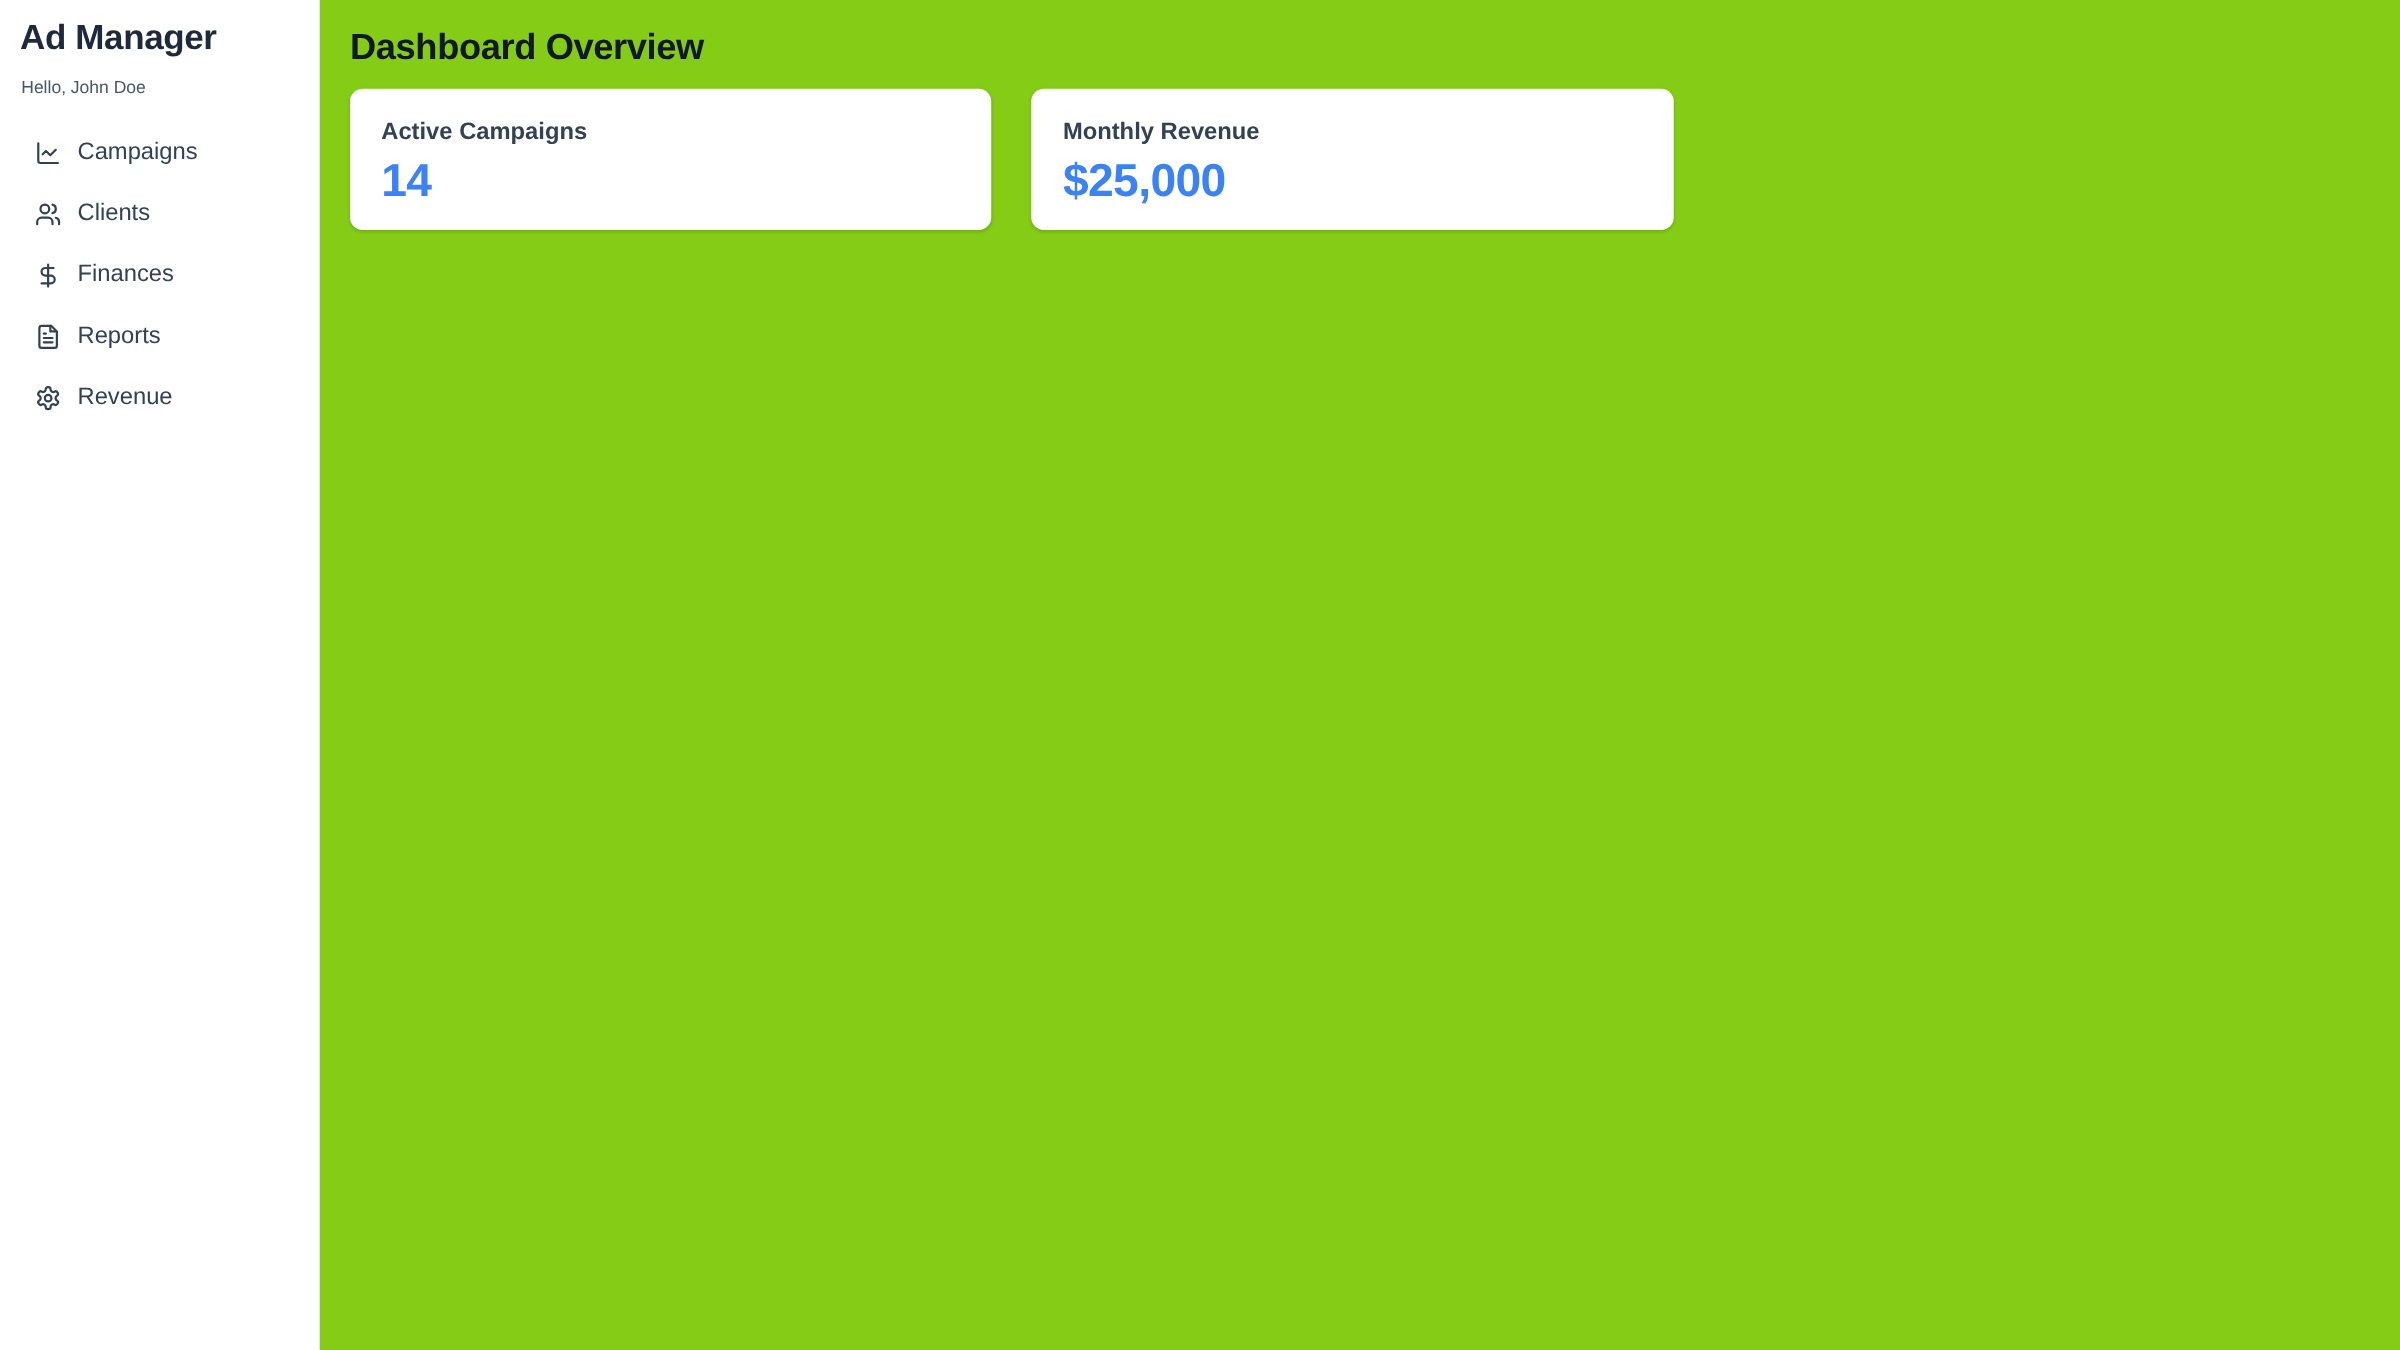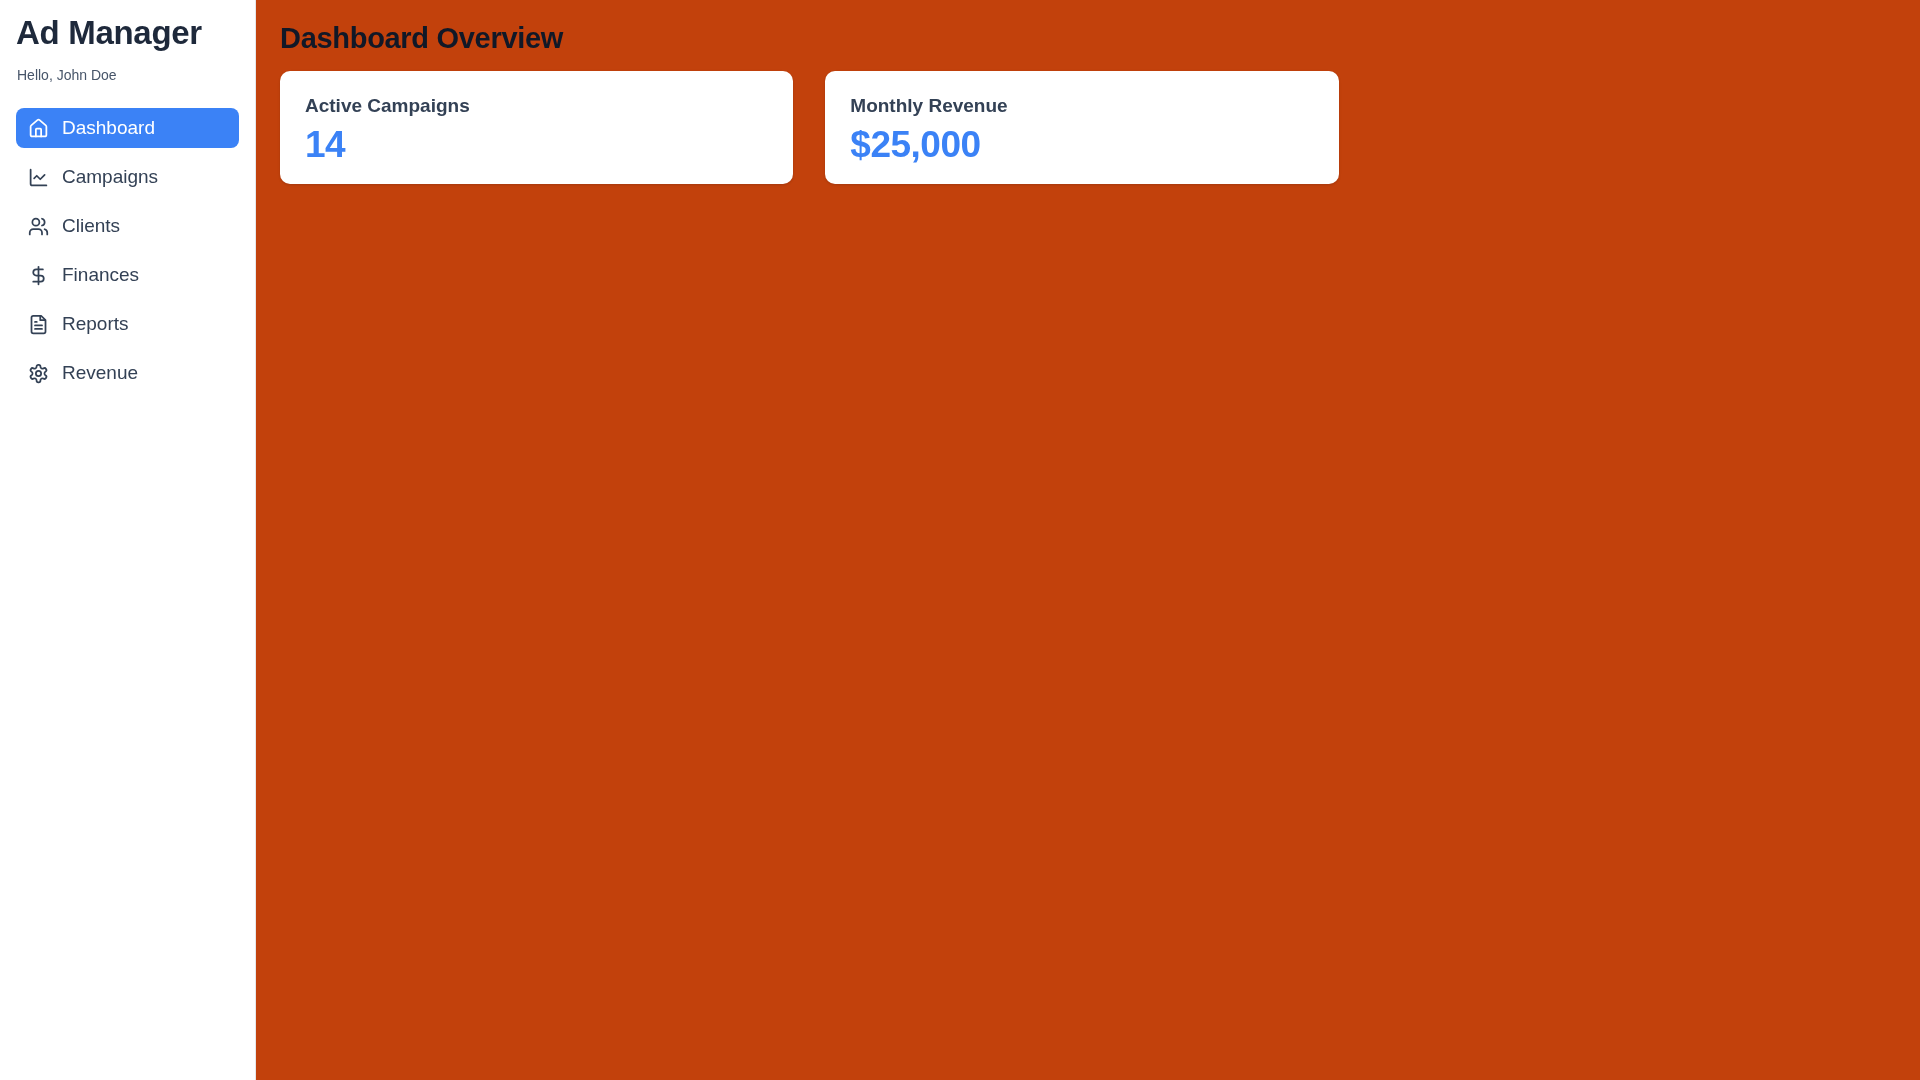--- a/index.html
+++ b/index.html
@@ -17,21 +17,21 @@
   .sidebar {
     width: 256px;
     min-width: 256px;
     height: 100%;
     background: #ffffff;
     border-right: 1px solid #e5e7eb;
     padding: 14px 16px 0 16px;
   }
   .app-title {
     margin: 0;
-    font-size: 33px;
+    font-size: 28px;
     font-weight: 700;
     color: #1e293b;
     letter-spacing: -0.3px;
   }
   .greeting {
     margin: 15px 0 0 1px;
     font-size: 14px;
     color: #475569;
   }
   .nav { margin-top: 25px; display: block; }
@@ -67,21 +67,21 @@
     fill: none;
     stroke-width: 2;
     stroke-linecap: round;
     stroke-linejoin: round;
   }
 
   
   .main {
     flex: 1;
     height: 100%;
-    background: #c2410c;
+    background: #84cc16;
     padding: 24px 36px 0 24px;
     overflow: hidden;
   }
   .page-title {
     margin: 0 0 18px 0;
     font-size: 29px;
     line-height: 1;
     font-weight: 700;
     color: #111827;
     letter-spacing: -0.3px;
@@ -117,29 +117,20 @@
 <body>
 
 <div class="app">
 
   <aside class="sidebar">
     <h1 class="app-title">Ad Manager</h1>
     <p class="greeting">Hello, John Doe</p>
 
     <nav class="nav">
 
-      <a class="nav-item active">
-        <span class="icon">
-          <svg viewBox="0 0 24 24">
-            <path d="M15 21v-8a1 1 0 0 0-1-1h-4a1 1 0 0 0-1 1v8"></path>
-            <path d="M3 10a2 2 0 0 1 .709-1.528l7-5.999a2 2 0 0 1 2.582 0l7 5.999A2 2 0 0 1 21 10v9a2 2 0 0 1-2 2H5a2 2 0 0 1-2-2z"></path>
-          </svg>
-        </span>
-        <span>Dashboard</span>
-      </a>
 
       <a class="nav-item">
         <span class="icon">
           <svg viewBox="0 0 24 24">
             <path d="M3 3v16a2 2 0 0 0 2 2h16"></path>
             <path d="m19 9-5 5-4-4-3 3"></path>
           </svg>
         </span>
         <span>Campaigns</span>
       </a>

